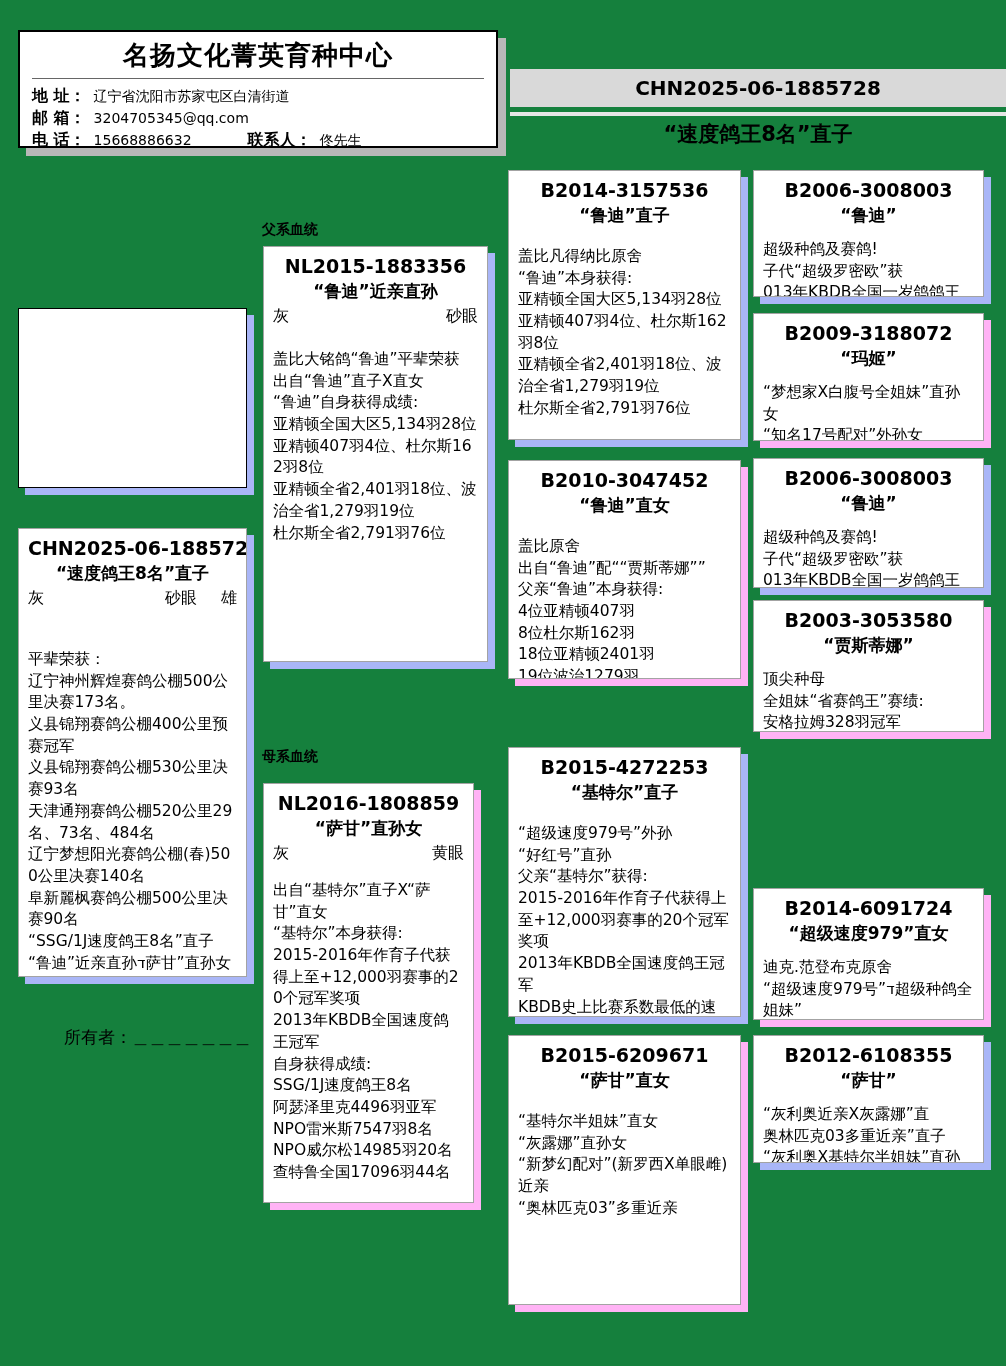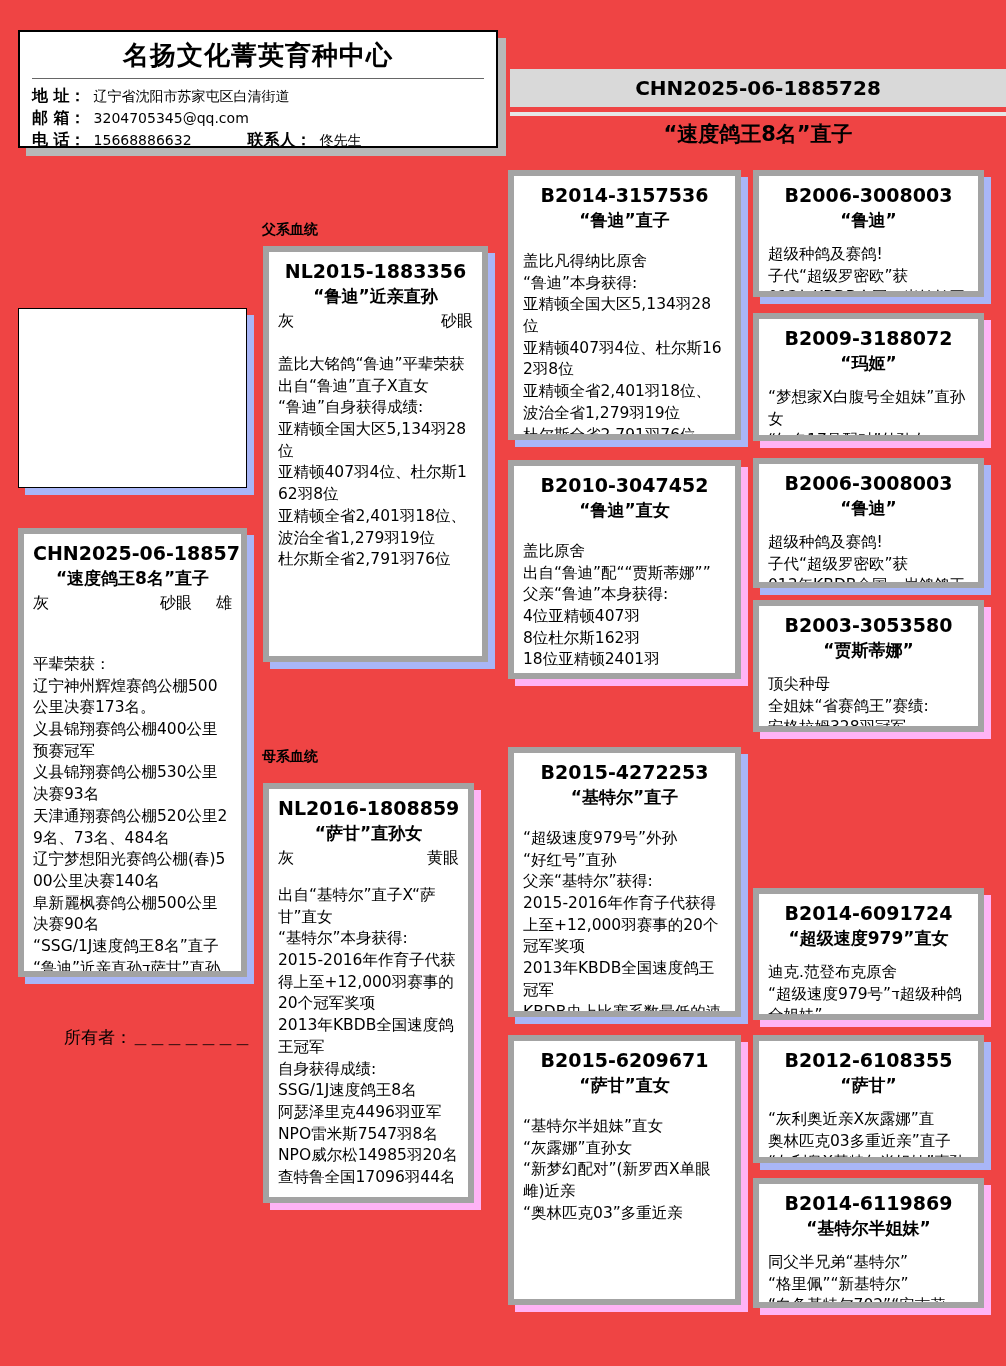--- a/index.html
+++ b/index.html
@@ -1,18 +1,18 @@
 <!DOCTYPE html>
 <html style="--blue: #a9b6f7; --pink: #ffb3f5; --graybar: #d9d9d9; --hdrshadow: #b8b8b8;"><head>
 <meta charset="utf-8">
 <style>
   * { margin:0; padding:0; box-sizing:border-box; }
   :root { --blue:#a9b6f7; --pink:#ffb3f5; --graybar:#d9d9d9; --hdrshadow:#b8b8b8; }
   body { background:#fff; color:#000; font-family:"DejaVu Sans", sans-serif; }
-  .page { position:relative; width:1006px; height:1366px; background:#ef4444; overflow:hidden; }
+  .page { position:relative; width:1006px; height:1366px; background:#15803d; overflow:hidden; }
 
   
   .header-box { position:absolute; left:18px; top:30px; width:480px; height:118px;
     background:#fff; border:2px solid #000; box-shadow:8px 8px 0 var(--hdrshadow); padding:4px 12px 6px; }
   .hb-title { text-align:center; font-size:26px; font-weight:bold; letter-spacing:1px; padding:2px 0 5px; }
   .hb-divider { border-top:1px solid #666; margin:0 0 6px; }
   .hb-row { display:flex; align-items:baseline; font-size:14px; line-height:22px; }
   .hb-label { font-weight:bold; font-size:16px; white-space:nowrap; margin-right:8px; }
   .hb-val-phone { width:122px; }
   .hb-label.contact { margin-left:32px; }
@@ -21,21 +21,21 @@
   .ring-bar { position:absolute; left:510px; top:69px; width:496px; height:38px;
     background:var(--graybar); text-align:center; line-height:38px; font-size:20px; font-weight:bold; }
   .ring-strip { position:absolute; left:510px; top:112px; width:496px; height:4px; background:#e6e6e6; }
   .main-subtitle { position:absolute; left:510px; top:120px; width:496px;
     text-align:center; font-size:21px; font-weight:bold; }
 
   
   .lineage-label { position:absolute; font-size:14px; font-weight:bold; }
 
   
-  .pbox { position:absolute; background:#fff; border:6px solid #a3a3a3; padding:6px 9px; overflow:hidden; }
+  .pbox { position:absolute; background:#fff; border:1px solid #a3a3a3; padding:6px 9px; overflow:hidden; }
   .pbox.blue { box-shadow:7px 7px 0 var(--blue); }
   .pbox.pink { box-shadow:7px 7px 0 var(--pink); }
   .ring { text-align:center; font-size:19px; font-weight:bold; line-height:26px; white-space:nowrap; }
   .bname { text-align:center; font-size:17px; font-weight:bold; line-height:24px; }
   .eyerow { display:flex; font-size:16px; margin-top:3px; }
   .eyerow .grow { flex:1; }
   .eyerow .sex { margin-left:24px; }
   .details { font-size:15.5px; line-height:1.4; white-space:pre-line; word-break:break-all; }
   .subject .details { margin-top:40px; }
   .father  .details { margin-top:22px; }
@@ -216,21 +216,14 @@
     <div class="details">迪克.范登布克原舍
 “超级速度979号”ד超级种鸽全姐妹”</div>
   </div>
   <div class="pbox blue g3" style="left:753px; top:1035px; width:231px; height:128px;">
     <div class="ring">B2012-6108355</div>
     <div class="bname">“萨甘”</div>
     <div class="details">“灰利奥近亲X灰露娜”直
 奥林匹克03多重近亲”直子
 “灰利奥X基特尔半姐妹”直孙</div>
   </div>
-  <div class="pbox pink g3" style="left:753px; top:1178px; width:231px; height:130px;">
-    <div class="ring">B2014-6119869</div>
-    <div class="bname">“基特尔半姐妹”</div>
-    <div class="details">同父半兄弟“基特尔”
-“格里佩”“新基特尔”
-“白条基特尔702”“安吉莉娜”</div>
-  </div>
 
 </div>
 
 </body></html>

